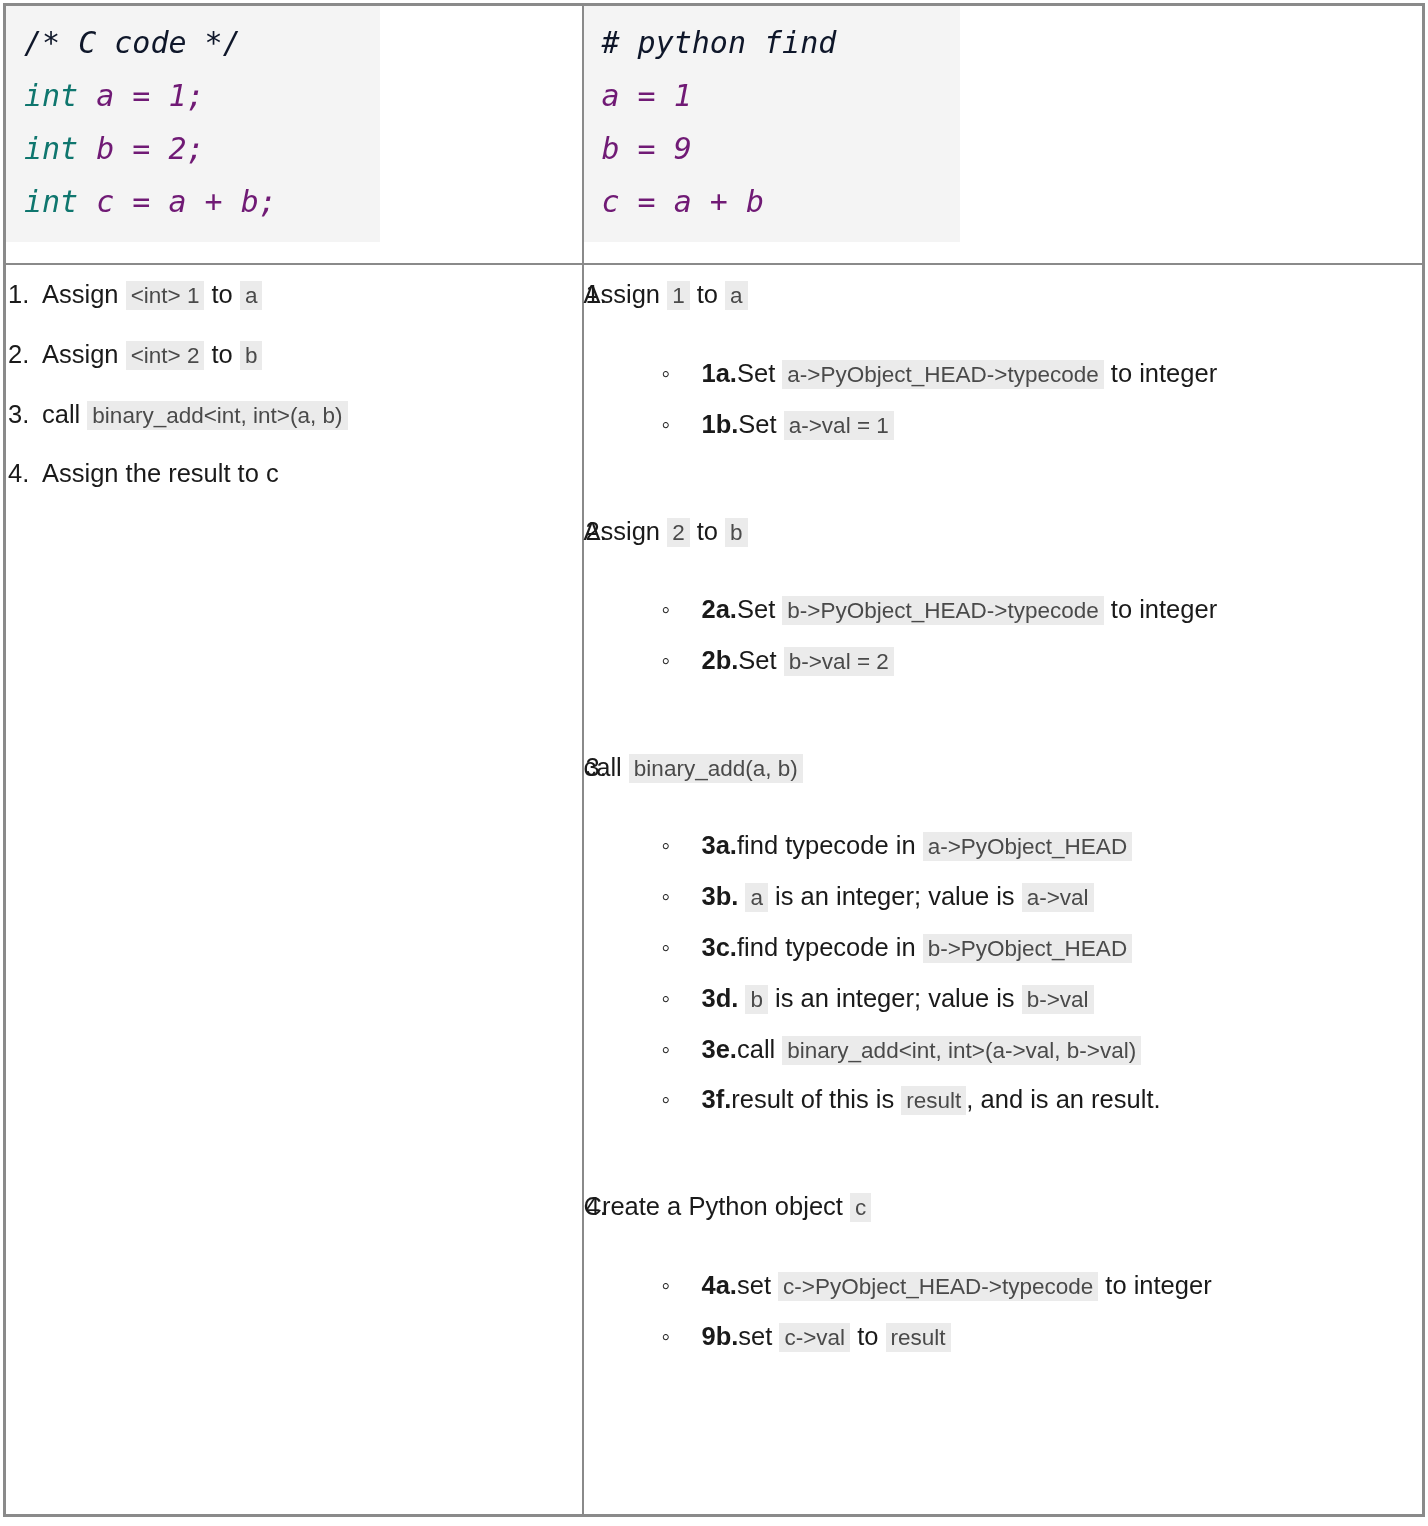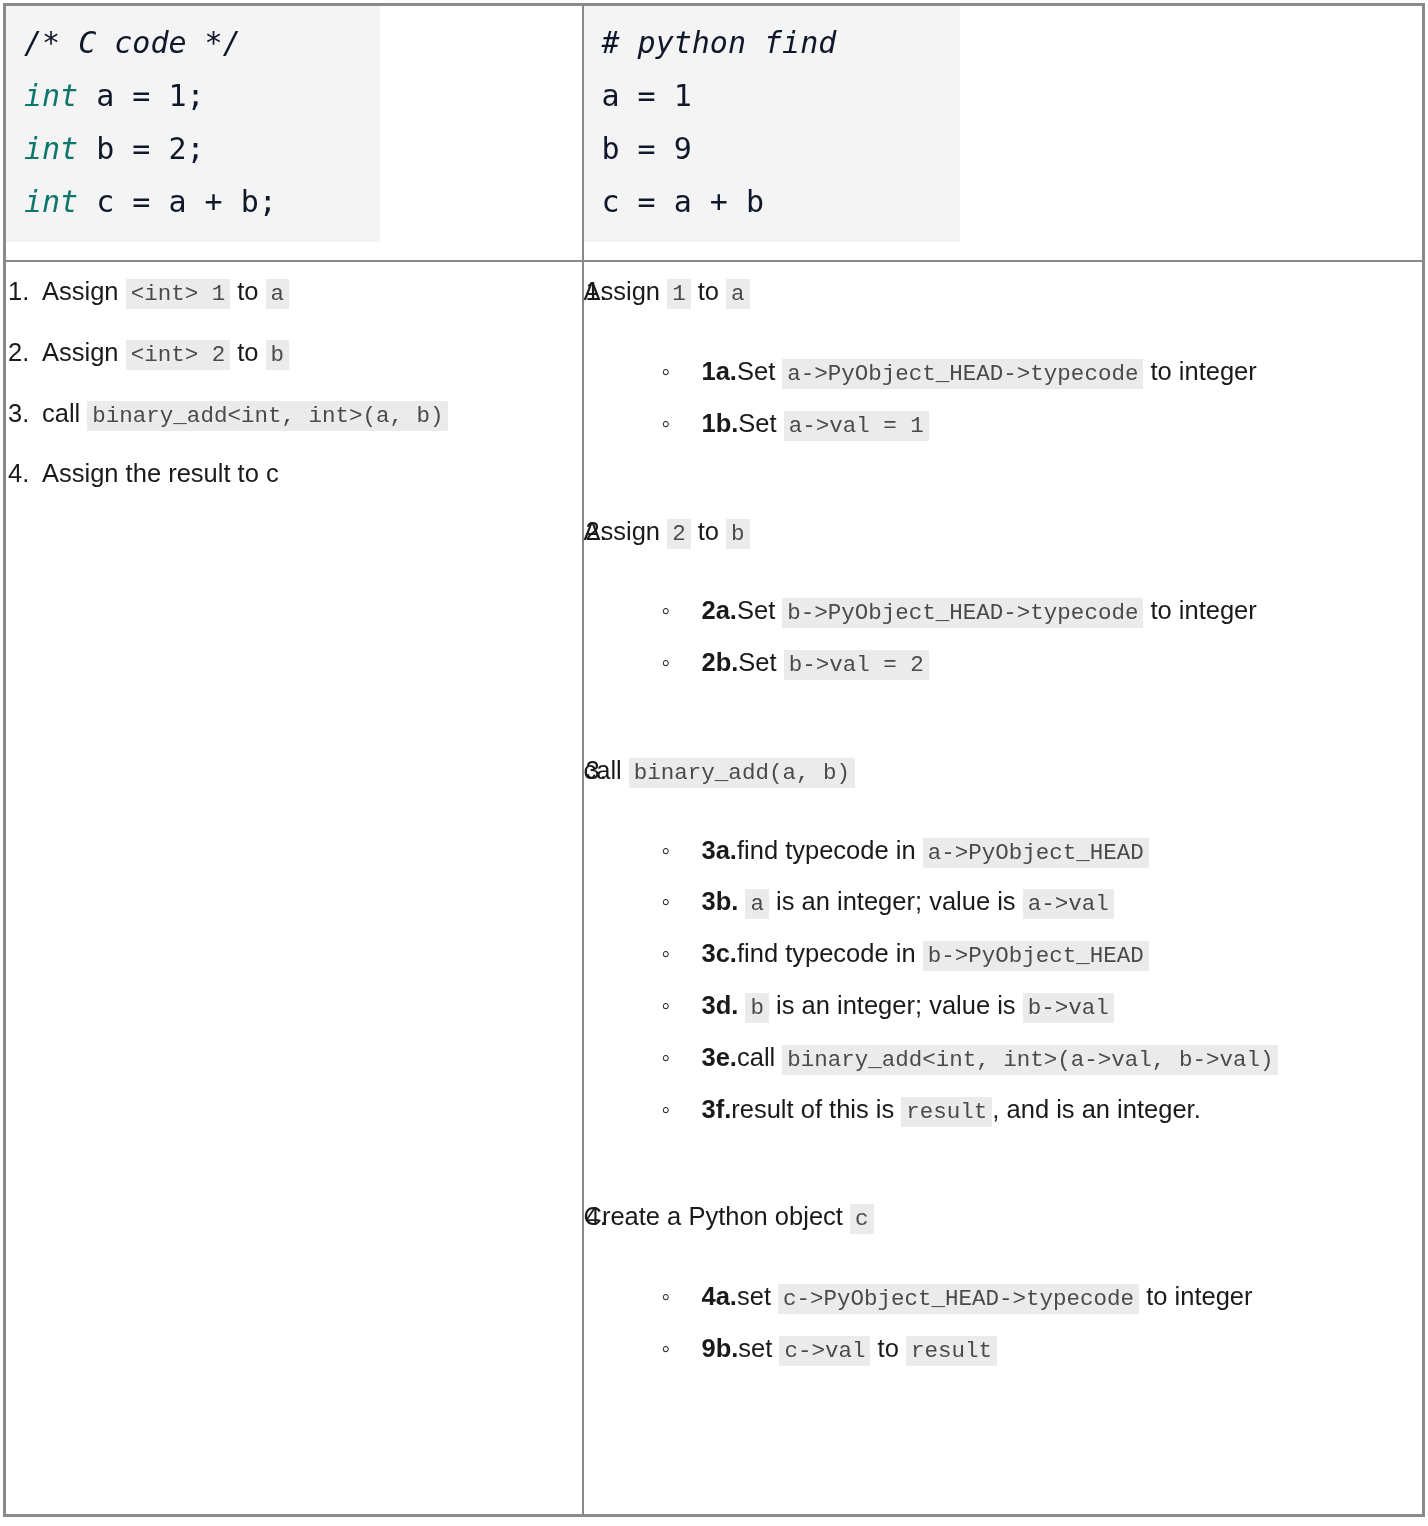--- a/index.html
+++ b/index.html
@@ -44,21 +44,21 @@
     color: #2f2f2f;
     padding: 10px 18px 14px 18px;
     white-space: pre;
     display: inline-block;
     min-width: 0;
   }
   pre.codeblock.c-block  { width: 338px; }
   pre.codeblock.py-block { width: 340px; }
   .tok-comment { color: #0f172a; font-style: italic; }
   .tok-keyword { color: #0f766e; font-style: italic; }
-  .tok-plain   { color: #0f172a; }
+  .tok-plain   { color: #701a75; font-style: italic; }
 
   
   .list-cell {
     padding: 18px 14px 20px 18px;
     font-size: 25.5px;
     line-height: 1.32;
   }
   ol.steps {
     margin: 0;
     padding: 0;
@@ -106,21 +106,21 @@
     position: absolute;
     left: 0;
     top: 9px;
     font-size: 25.5px;
     line-height: 1.28;
     color: #1a1a1a;
   }
   .sublabel { font-weight: bold; text-align: center; }
 
   code.inline {
-    font-family: Liberation Mono, monospace;
+    font-family: Liberation Sans, sans-serif;
     background: #ebebeb;
     color: #4a4a4a;
     font-size: 22.5px;
     padding: 2px 5px;
     white-space: pre;
   }
   .nowrap { white-space: nowrap; }
 </style>
 </head>
 <body>
@@ -194,21 +194,21 @@
               <li class="substep"><span class="sublabel">3a.</span><span>find typecode in </span><code class="inline">a-&gt;PyObject_HEAD</code></li>
 
               <li class="substep"><span class="sublabel">3b.</span> <code class="inline">a</code><span> is an integer; value is </span><code class="inline">a-&gt;val</code></li>
 
               <li class="substep"><span class="sublabel">3c.</span><span>find typecode in </span><code class="inline">b-&gt;PyObject_HEAD</code></li>
 
               <li class="substep"><span class="sublabel">3d.</span> <code class="inline">b</code><span> is an integer; value is </span><code class="inline">b-&gt;val</code></li>
 
               <li class="substep nowrap"><span class="sublabel">3e.</span><span>call </span><code class="inline">binary_add&lt;int, int&gt;(a-&gt;val, b-&gt;val)</code></li>
 
-              <li class="substep"><span class="sublabel">3f.</span><span>result of this is </span><code class="inline">result</code><span>, and is an integer.</span></li>
+              <li class="substep"><span class="sublabel">3f.</span><span>result of this is </span><code class="inline">result</code><span>, and is an result.</span></li>
             </ul>
           </li>
 
           <li class="step">
             <div class="step-line"><span>Create a Python object </span><code class="inline">c</code></div>
             <ul class="substeps">
               <li class="substep"><span class="sublabel">4a.</span><span>set </span><code class="inline">c-&gt;PyObject_HEAD-&gt;typecode</code><span> to integer</span></li>
               <li class="substep"><span class="sublabel">9b.</span><span>set </span><code class="inline">c-&gt;val</code><span> to </span><code class="inline">result</code></li>
             </ul>
           </li>

